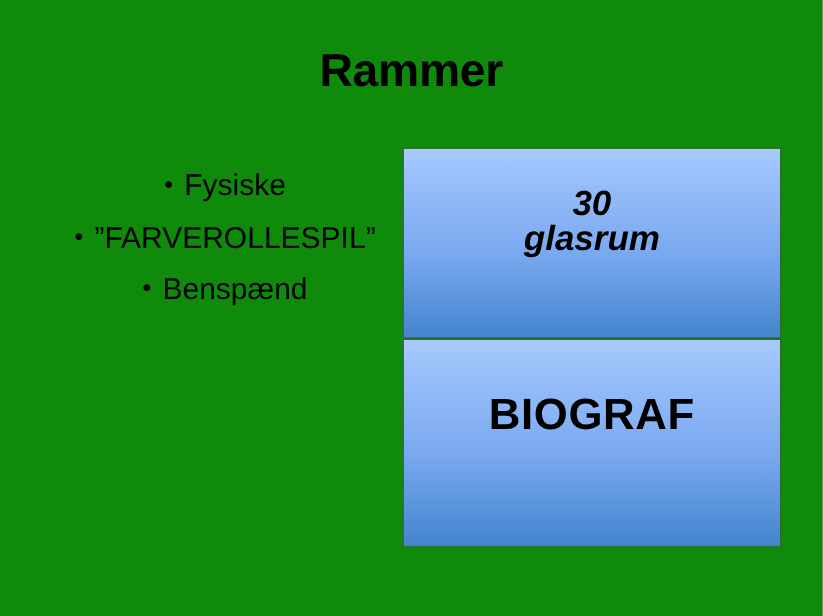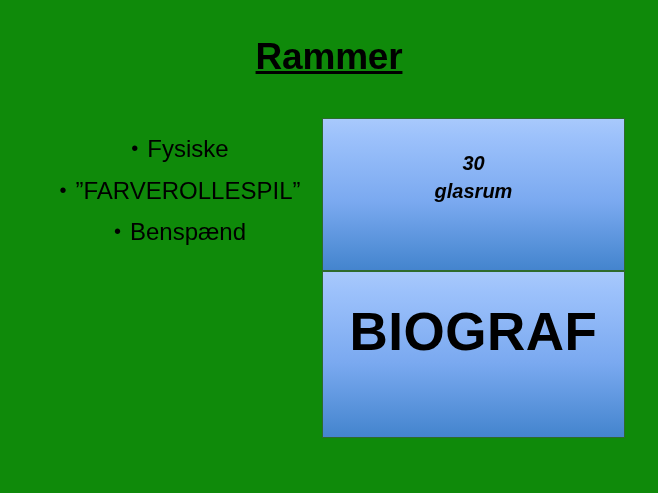--- a/index.html
+++ b/index.html
@@ -24,21 +24,20 @@
     left: 0;
     top: 35px;
     width: 658px;
     text-align: center;
     font-size: 37px;
     font-weight: bold;
     color: #000000;
     letter-spacing: -0.2px;
     line-height: 44px;
     white-space: nowrap;
-    text-decoration: underline;
   }
   #bullet-list {
     position: absolute;
     left: 18px;
     top: 116px;
     width: 300px;
     margin: 12px;
     padding: 0;
     list-style: none;
     text-align: center;
@@ -77,30 +76,30 @@
   }
   #box-top {
     top: 0;
     height: 153px;
   }
   #box-bottom {
     top: 153px;
     height: 167px;
   }
   #box-top-text {
-    font-size: 20px;
+    font-size: 28px;
     font-weight: bold;
     font-style: italic;
     line-height: 28px;
     color: #000000;
     position: relative;
     top: -18px;
   }
   #box-bottom-text {
-    font-size: 53px;
+    font-size: 35px;
     font-weight: bold;
     line-height: 48px;
     color: #000000;
     letter-spacing: 0.5px;
     position: relative;
     top: -23px;
     white-space: nowrap;
   }
 </style>
 </head>

